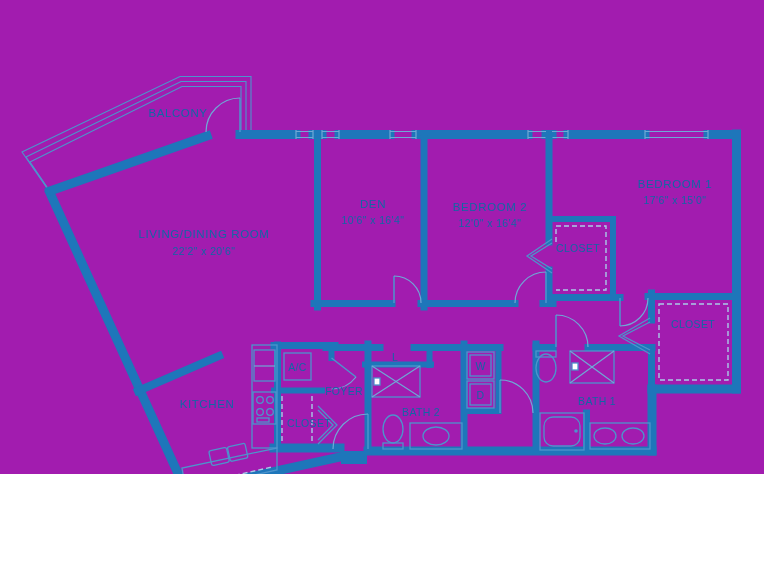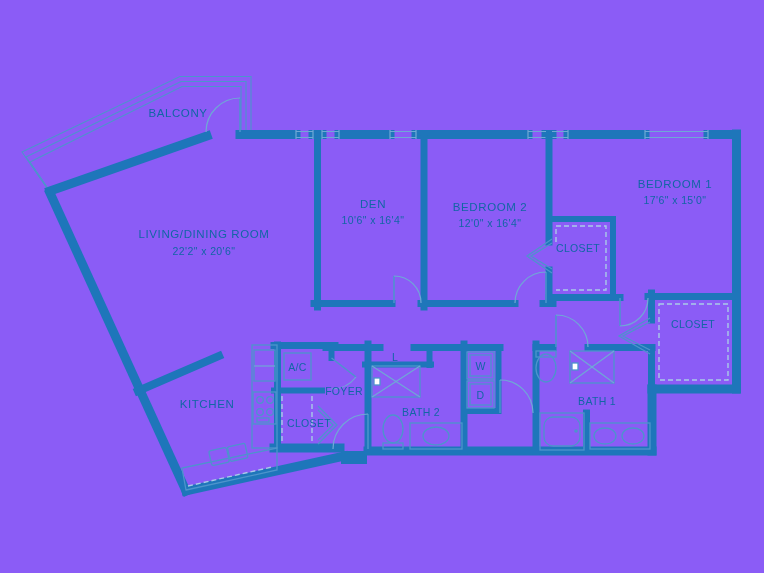--- a/index.html
+++ b/index.html
@@ -1,16 +1,16 @@
 <!DOCTYPE html>
 <html><head>
 <meta charset="utf-8">
 <style>
   html,body{margin:0;padding:0;background:#ffffff;}
-  .stage{position:relative;width:764px;height:573px;background:#8b5cf6;overflow:hidden;
+  .stage{position:relative;width:764px;height:474px;background:#a21caf;overflow:hidden;
          font-family:"Liberation Sans", sans-serif;}
   svg{display:block;}
   .wall{stroke:#1e76ba;fill:none;}
   .wall-ext{stroke-width:9;}
   .wall-int{stroke-width:7;}
   .wall-min{stroke-width:6;}
   .thin{stroke:#4d94cc;stroke-width:1.3;fill:none;}
   .thin2{stroke:#6fa8d6;stroke-width:1.2;fill:none;}
   .rail{stroke:#4d94cc;stroke-width:1.1;fill:none;}
   .dash{stroke:#a9cbe7;stroke-width:1.4;fill:none;stroke-dasharray:5 3;}

